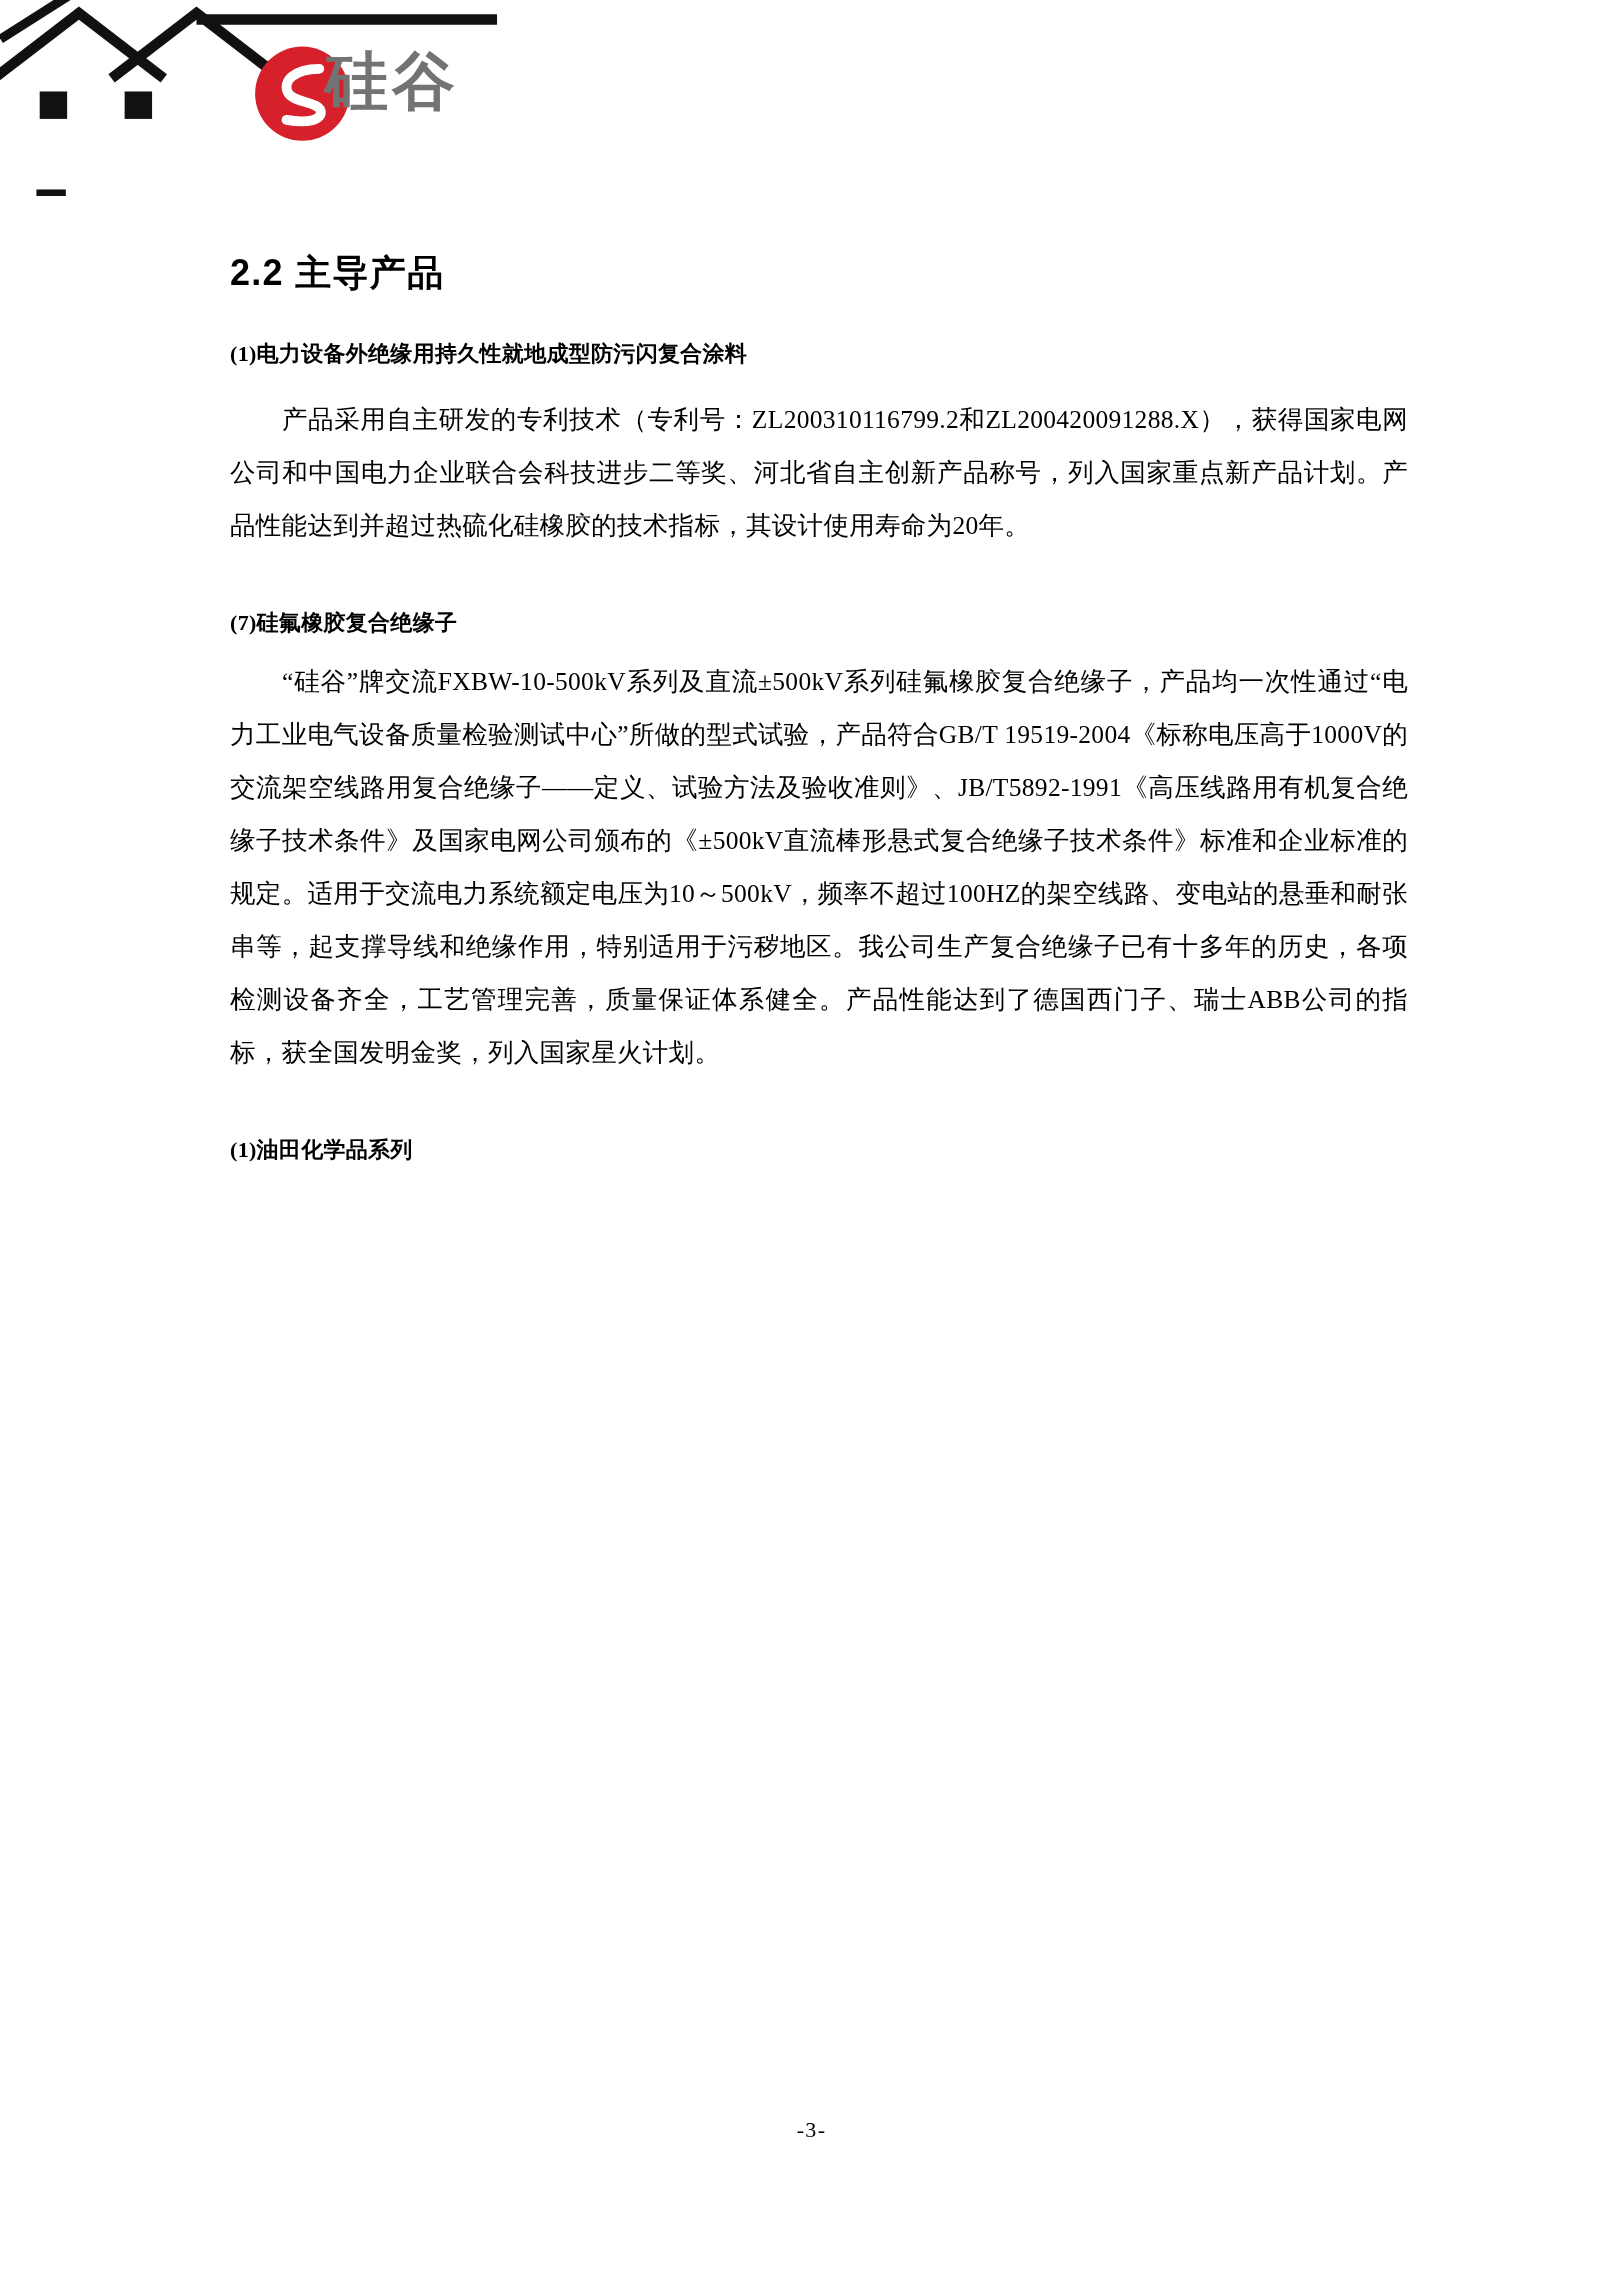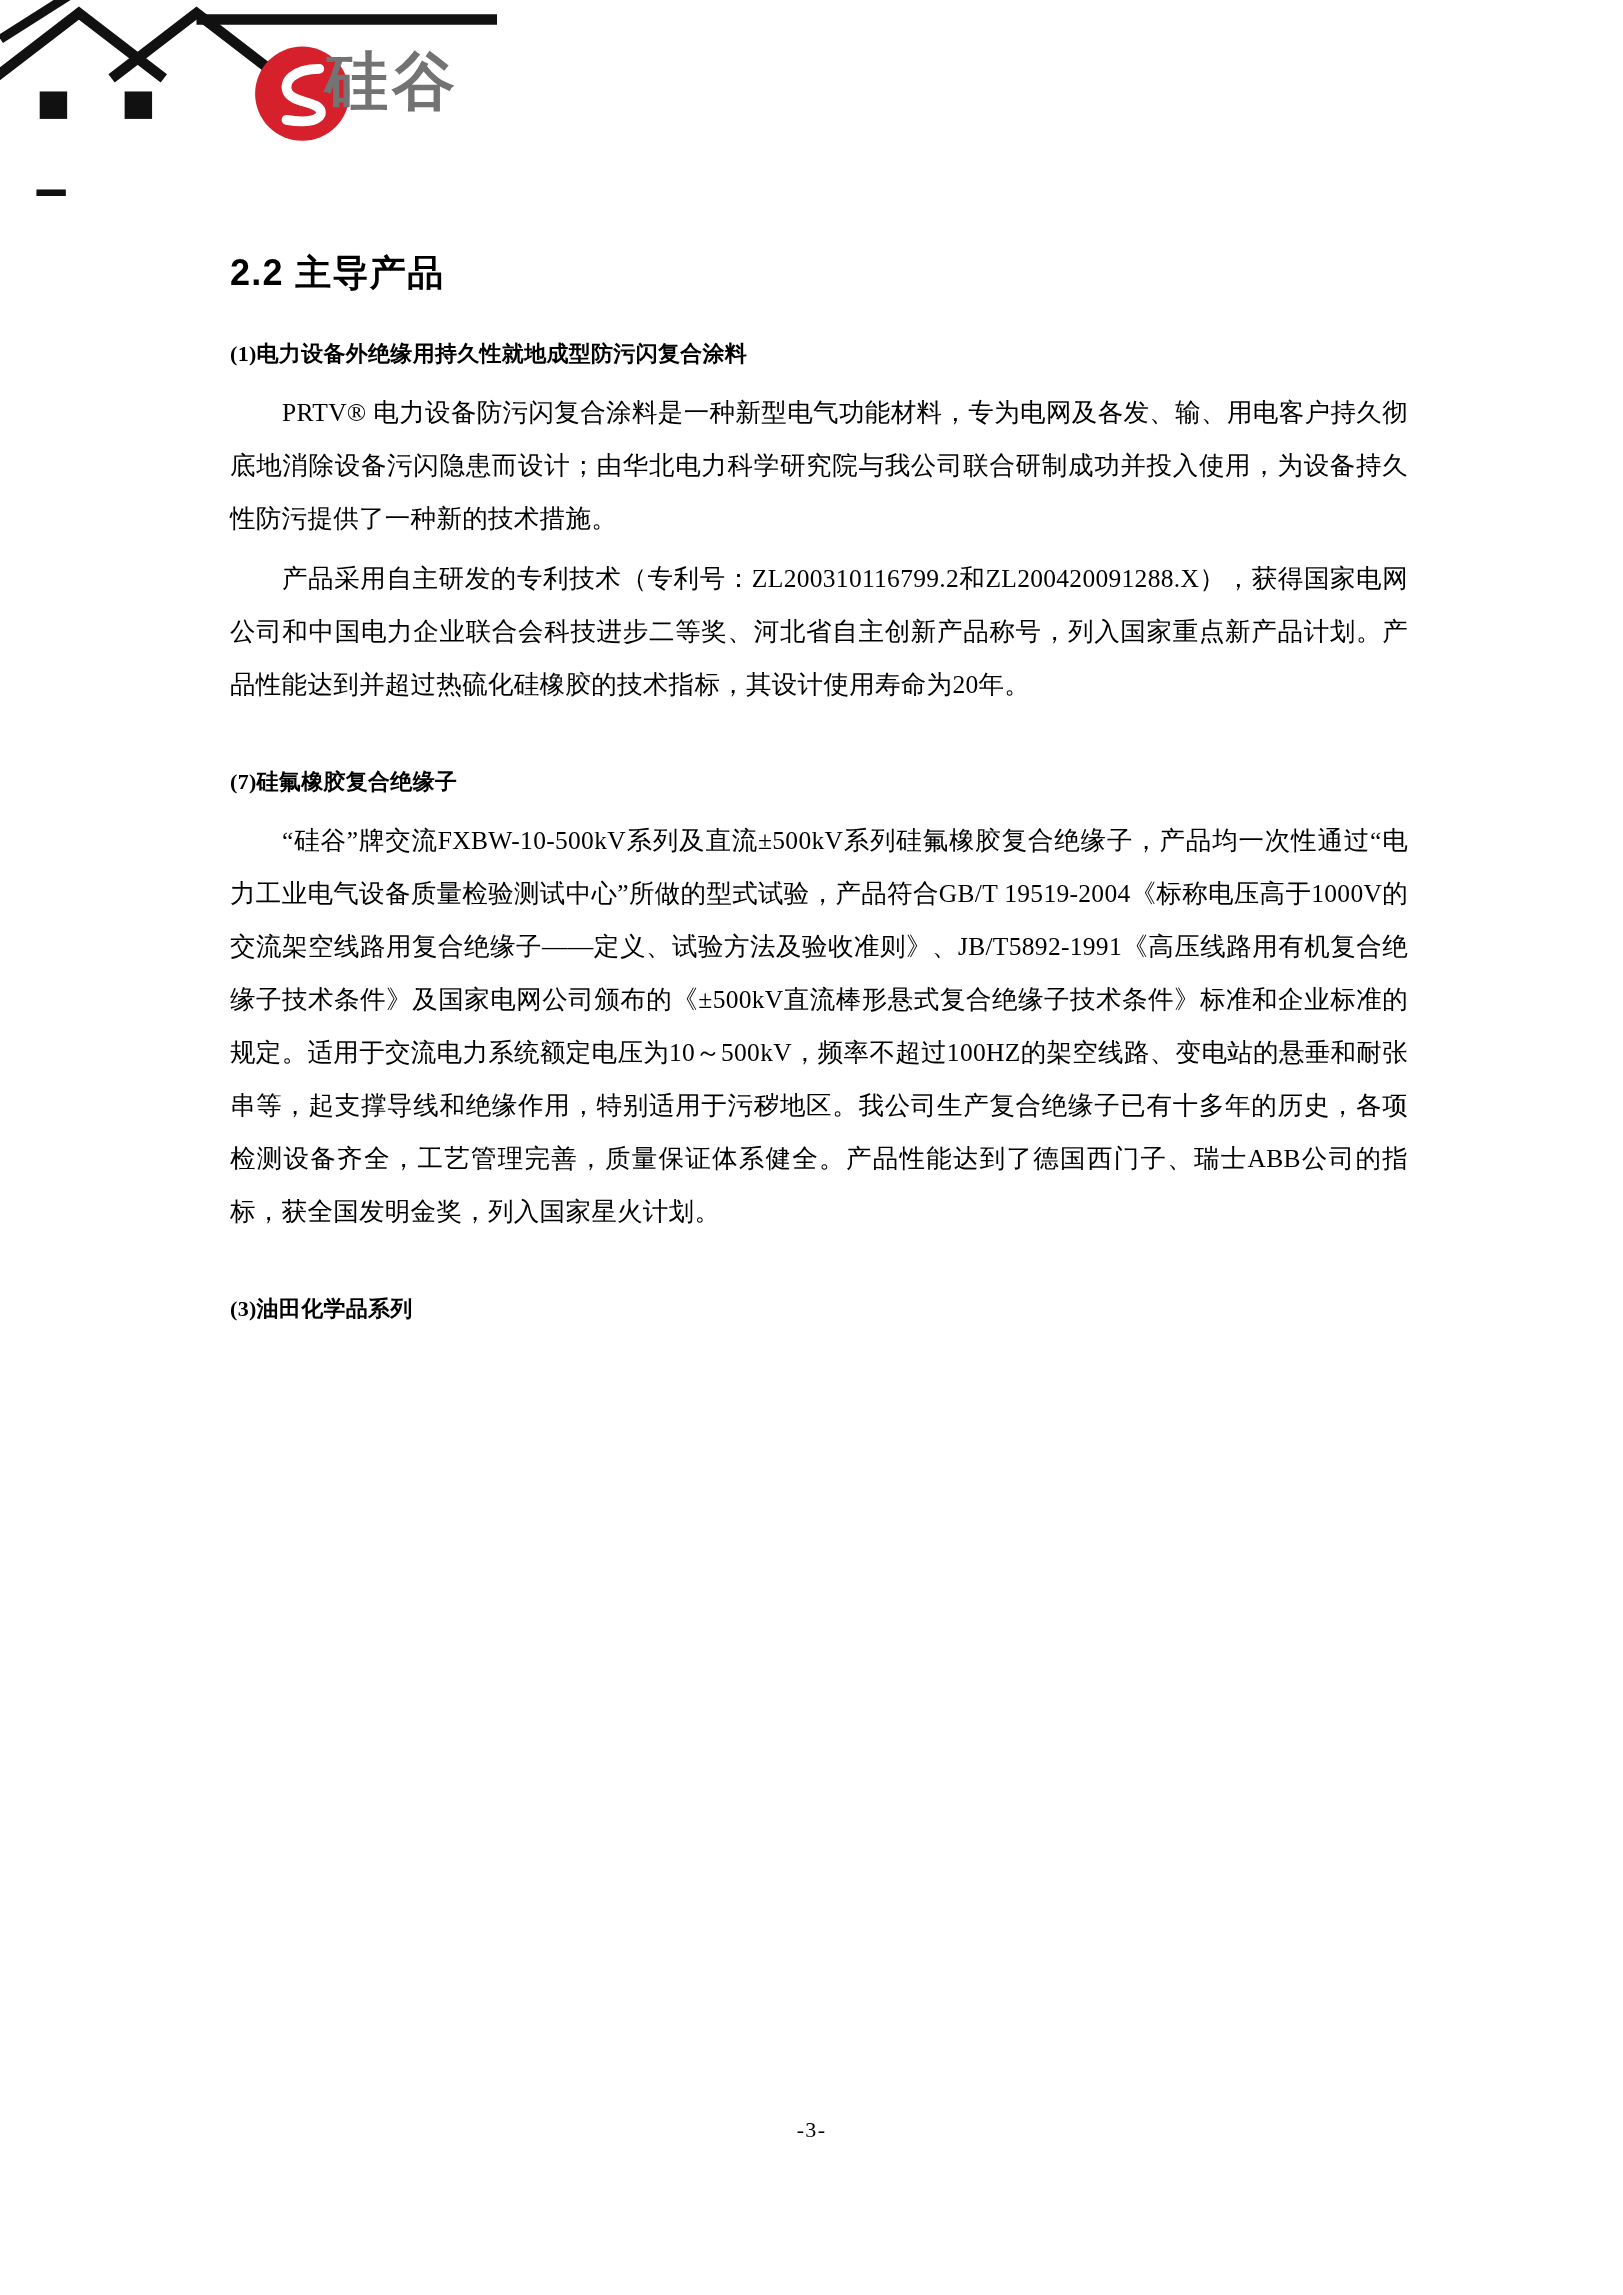--- a/index.html
+++ b/index.html
@@ -144,32 +144,31 @@
       <line x1="92" y1="20" x2="92" y2="160" stroke="#ffffff" stroke-width="0"></line>
     </svg>
     <div class="logo-text">硅谷</div>
   </div>
 
   <div class="content">
 
     <h2 class="section-title">2.2 主导产品</h2>
 
     <h3 class="sub-title">(1)电力设备外绝缘用持久性就地成型防污闪复合涂料</h3>
-    <p class="para indent">PRTV® 电力设备防污闪复合涂料是一种新型电气功能材料，专为电网及各发、输、用电客户持久彻底地消除设备污闪隐患而设计；由华北电力科学研究院与我公司联合研制成功并投入使用，为设备持久性防污提供了一种新的技术措施。</p>
     <div class="block-gap-sm"></div>
     <p class="para indent">产品采用自主研发的专利技术（专利号：ZL200310116799.2和ZL200420091288.X），获得国家电网公司和中国电力企业联合会科技进步二等奖、河北省自主创新产品称号，列入国家重点新产品计划。产品性能达到并超过热硫化硅橡胶的技术指标，其设计使用寿命为20年。</p>
 
     <div class="block-gap-lg"></div>
 
     <h3 class="sub-title">(7)硅氟橡胶复合绝缘子</h3>
     <p class="para indent">“硅谷”牌交流FXBW-10-500kV系列及直流±500kV系列硅氟橡胶复合绝缘子，产品均一次性通过“电力工业电气设备质量检验测试中心”所做的型式试验，产品符合GB/T 19519-2004《标称电压高于1000V的交流架空线路用复合绝缘子——定义、试验方法及验收准则》、JB/T5892-1991《高压线路用有机复合绝缘子技术条件》及国家电网公司颁布的《±500kV直流棒形悬式复合绝缘子技术条件》标准和企业标准的规定。适用于交流电力系统额定电压为10～500kV，频率不超过100HZ的架空线路、变电站的悬垂和耐张串等，起支撑导线和绝缘作用，特别适用于污秽地区。我公司生产复合绝缘子已有十多年的历史，各项检测设备齐全，工艺管理完善，质量保证体系健全。产品性能达到了德国西门子、瑞士ABB公司的指标，获全国发明金奖，列入国家星火计划。</p>
 
     <div class="block-gap-lg"></div>
 
-    <h3 class="sub-title">(3)油田化学品系列</h3>
+    <h3 class="sub-title">(1)油田化学品系列</h3>
 
   </div>
 
   <div id="footer">
     <span>-3-</span>
   </div>
 
 </div>
 
 

